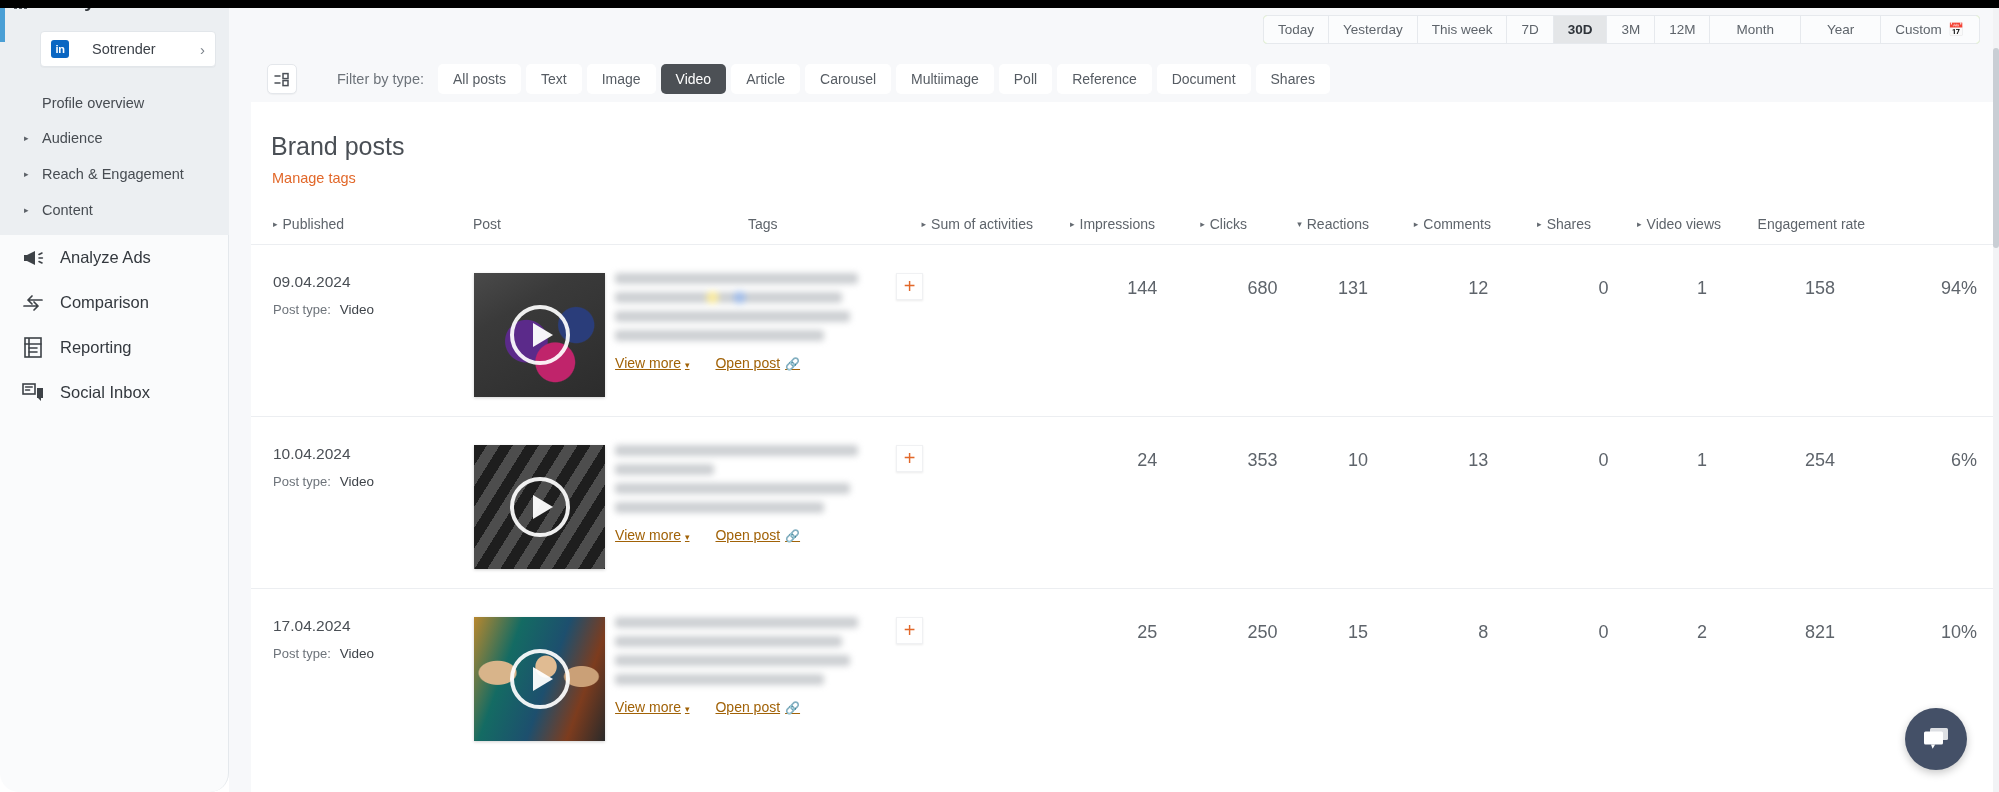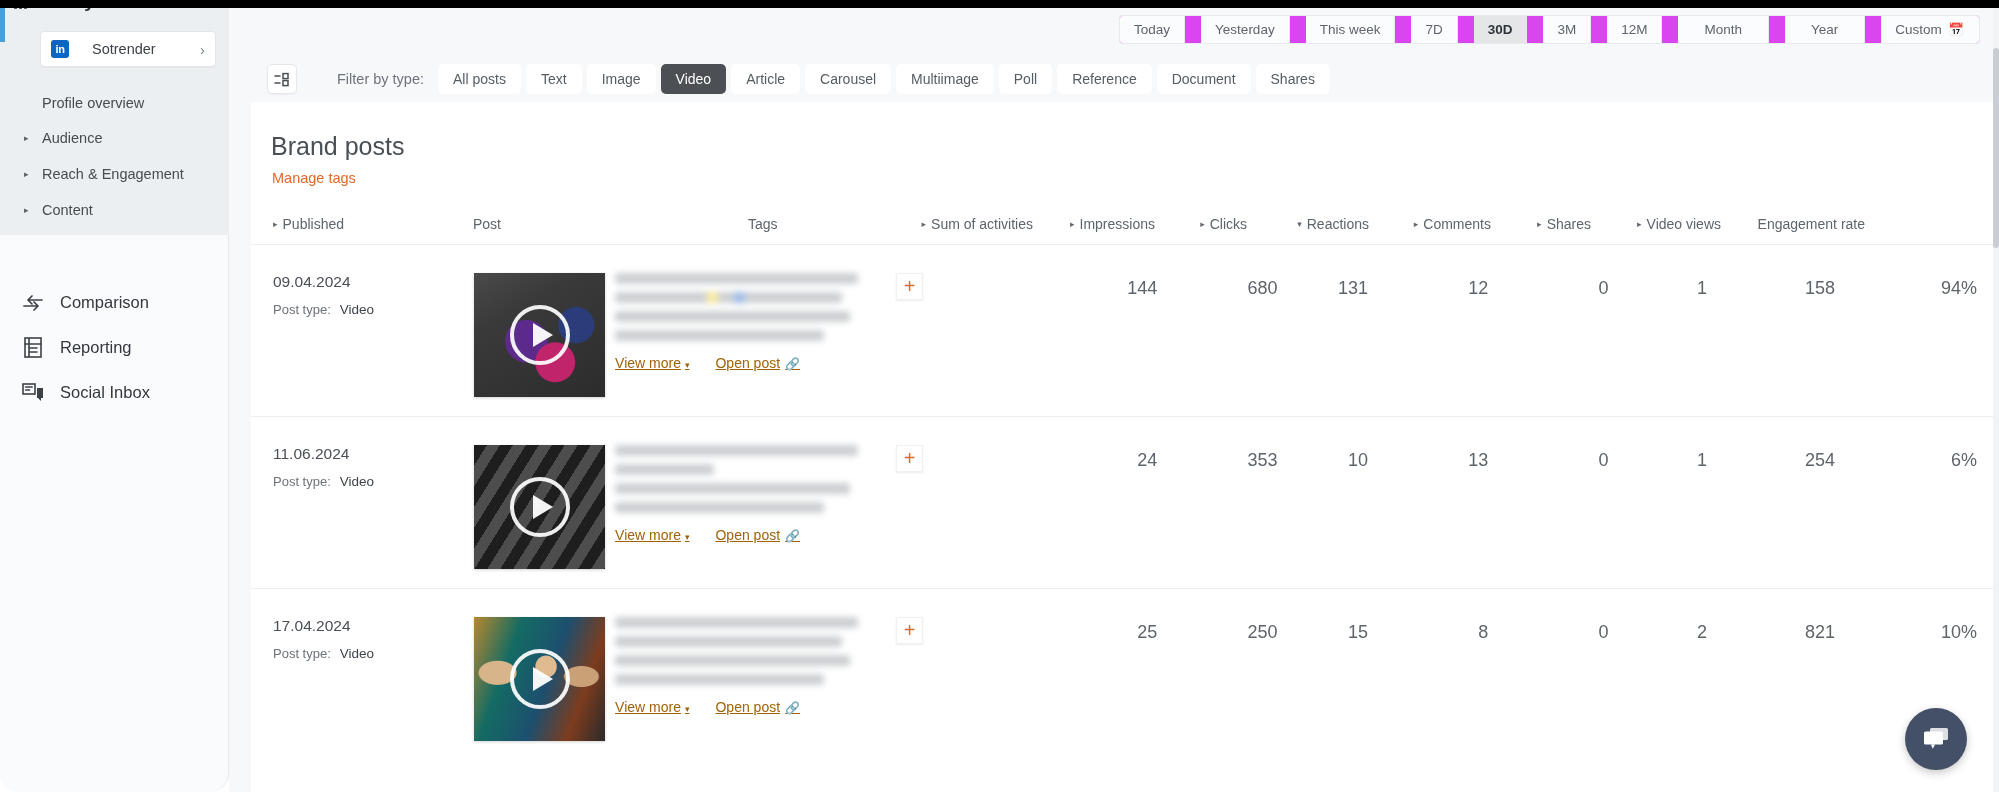--- a/index.html
+++ b/index.html
@@ -80,24 +80,23 @@
 
   
   .main {
     position: absolute; left: 229px; top: 0; width: 1770px; height: 792px;
     background: #f7f8fa;
   }
 
   
   .daterange {
     position: absolute; right: 19px; top: 15px;
-    display: flex; background: #d946ef;
+    display: flex; background: #bef264;
     border: 1px solid #e6e9ed; border-radius: 4px; overflow: hidden;
     height: 29px;
-    gap: 16px;
   }
   .daterange .dr {
     display: flex; align-items: center; justify-content: center;
     padding: 0 14px; font-size: 13.5px; color: #5e646b;
     border-right: 1px solid #e6e9ed; background: #fbfcfd; white-space: nowrap;
   }
   .daterange .dr:last-child { border-right: none; }
   .daterange .dr.active { background: #e4e6e8; color: #2f343a; font-weight: 700; }
   .daterange .dr.wide { padding: 0 26px; }
   .cal-ico { margin-left: 7px; font-size: 13px; line-height: 1; color:#5e646b;}
@@ -271,20 +270,29 @@
   </div>
   <div class="sb-link" style="top:160px">
     <span class="tri">▸</span>
     <span class="lbl">Reach &amp; Engagement</span>
   </div>
   <div class="sb-link" style="top:196px">
     <span class="tri">▸</span>
     <span class="lbl">Content</span>
   </div>
 
+  <div class="sb-main" style="top:235px">
+    <span class="ico">
+      <svg width="22" height="18" viewBox="0 0 22 18" fill="none" stroke="#3d4247" stroke-width="1.6">
+        <path d="M2 6h3l8-4v14l-8-4H2z" fill="#3d4247" stroke="none"></path>
+        <path d="M17 5.5l3-1.5M17 9h3.4M17 12.5l3 1.5" stroke-linecap="round"></path>
+      </svg>
+    </span>
+    <span>Analyze Ads</span>
+  </div>
 
   <div class="sb-main" style="top:280px">
     <span class="ico">
       <svg width="22" height="18" viewBox="0 0 22 18" fill="none" stroke="#3d4247" stroke-width="1.7" stroke-linecap="round" stroke-linejoin="round">
         <path d="M2 12h14M12 8l4 4-4 4"></path>
         <path d="M20 6H6M10 2L6 6l4 4"></path>
       </svg>
     </span>
     <span>Comparison</span>
   </div>
@@ -446,21 +454,21 @@
         <div class="cell num c-clk">131</div>
         <div class="cell num c-rea">12</div>
         <div class="cell num c-com">0</div>
         <div class="cell num c-sha">1</div>
         <div class="cell num c-vid">158</div>
         <div class="cell num c-eng">94%</div>
       </div>
 
       <div class="row">
         <div class="cell c-pub" style="display:block">
-          <div class="pub-date">11.06.2024</div>
+          <div class="pub-date">10.04.2024</div>
           <div class="pub-type">
             <span>Post type:</span><b>Video</b>
           </div>
         </div>
         <div class="cell">
           <div class="thumb">
             <div class="art" style="background:repeating-linear-gradient(122deg,#1e1e1e 0 11px,#4d4d4d 11px 22px);"></div>
             <div class="play"></div>
           </div>
         </div>

